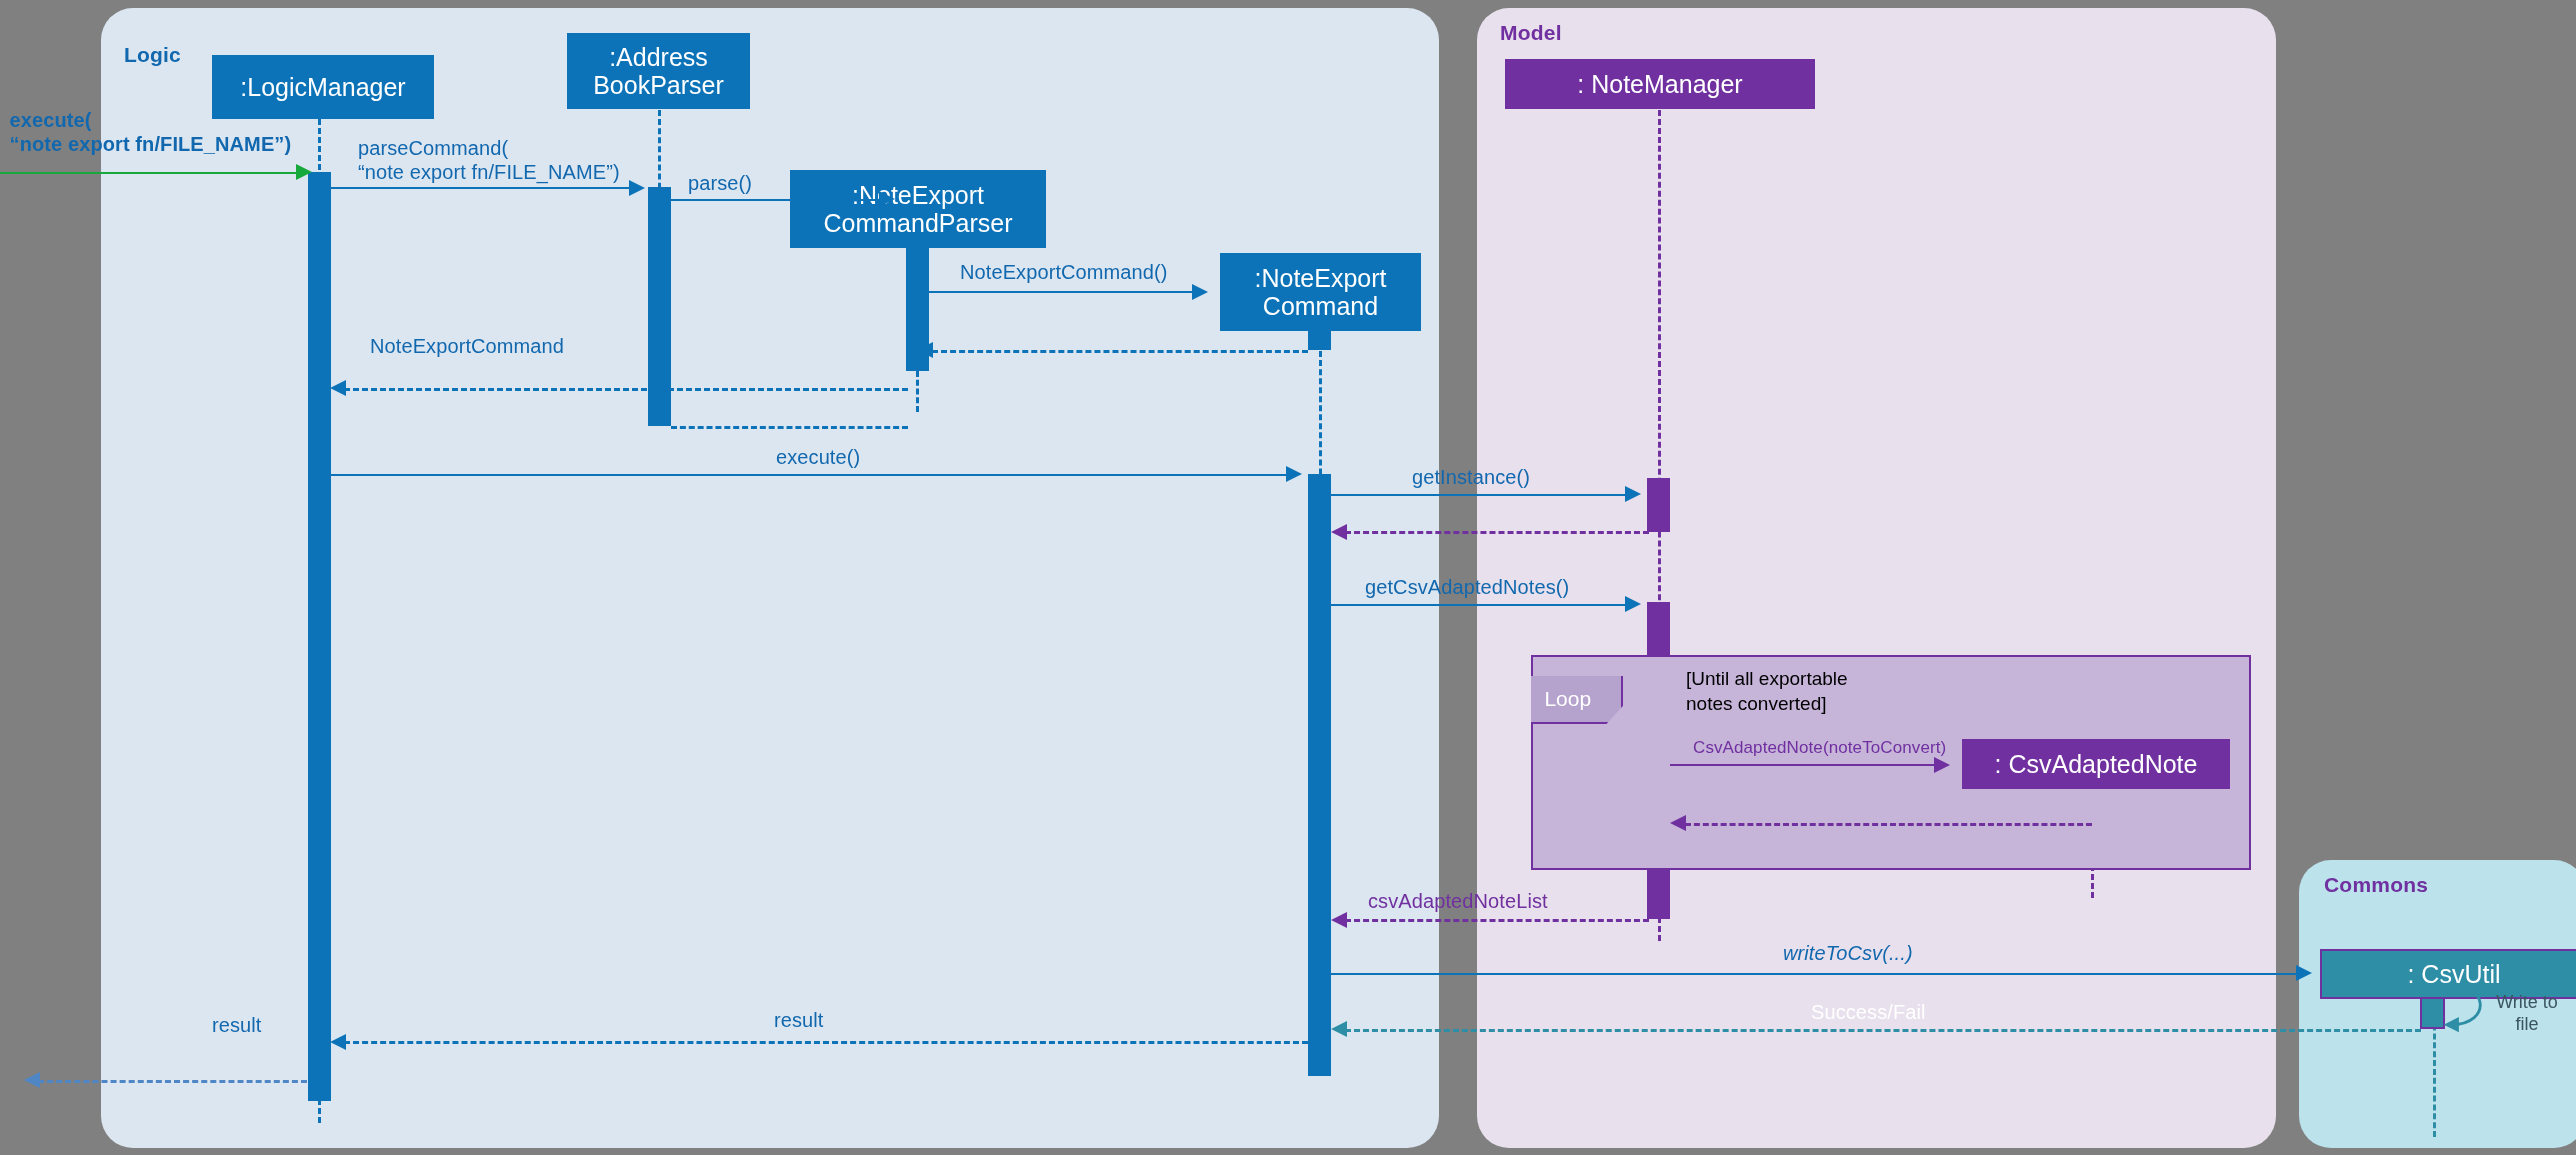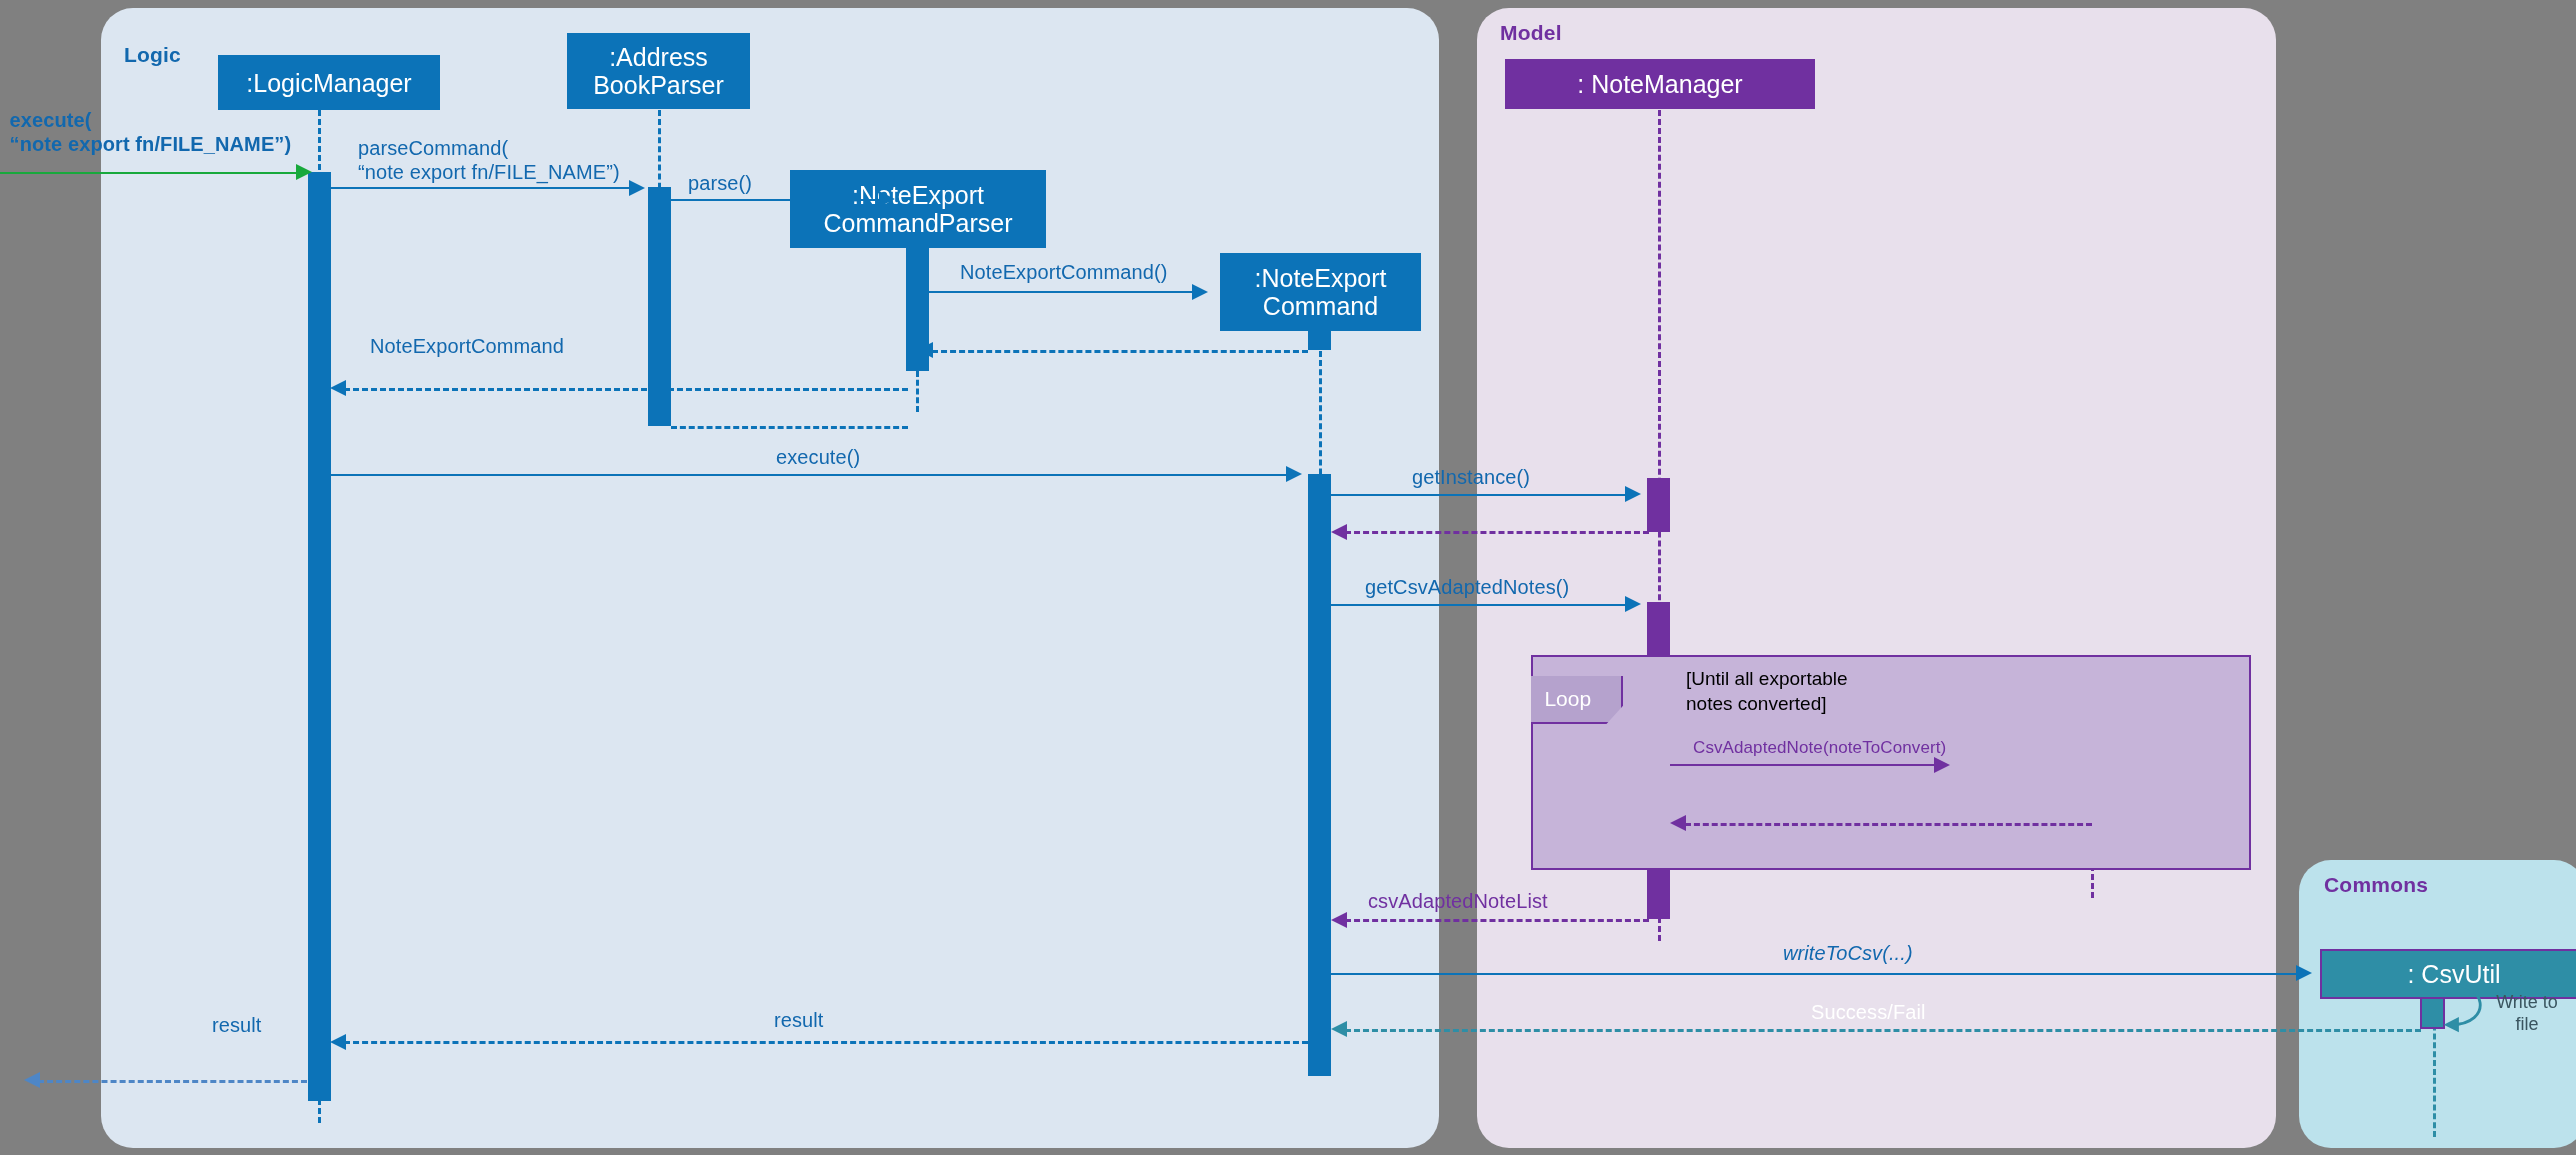--- a/index.html
+++ b/index.html
@@ -188,33 +188,34 @@
   <div class="act purple" style="left:1647px; top:478px;  width:23px;  height:54px;"></div>
   <div class="act purple" style="left:1647px; top:602px;  width:23px;  height:317px;"></div>
   <div class="act purple" style="left:2080px; top:755px;  width:23px;  height:53px;"></div>
   <div class="act teal" style="left:2420px; top:960px; width:25px;  height:69px;"></div>
 
   <div class="frag" style="left:1531px; top:655px; width:720px; height:215px;"></div>
   <div class="frag-tab" style="left:1531px; top:655px; width:92px; height:48px;margin-top:21px;">Loop</div>
   <div class="frag-cond" style="left:1686px; top:667px; width:315px;">[Until all exportable
   notes converted]</div>
 
-  <div class="obj blue" style="left:218px; top:55px; width:222px; height:55px;">:LogicManager</div>
+  <div class="obj blue" style="left:212px; top:55px; width:222px; height:64px;">:LogicManager</div>
 
   <div class="obj blue" style="left:567px; top:33px; width:183px; height:76px;">:Address
 BookParser</div>
 
   <div class="obj blue" style="left:790px; top:170px; width:256px; height:78px;">:NoteExport
 CommandParser</div>
 
   <div class="obj blue" style="left:1220px; top:253px; width:201px; height:78px;">:NoteExport
 Command</div>
 
   <div class="obj purple" style="left:1505px; top:59px; width:310px; height:50px;">: NoteManager</div>
 
+  <div class="obj purple" style="left:1962px; top:739px; width:268px; height:50px;">: CsvAdaptedNote</div>
 
   <div class="obj teal" style="left:2320px; top:949px; width:268px; height:50px;">: CsvUtil</div>
 
   <div class="mlabel blue bold" style="left:9.6px; top:108px; width:315px;">execute(
 “note export fn/FILE_NAME”)</div>
   <div class="msg green" style="left:0px; top:172px; width:298px;"></div>
   <div class="head green r" style="left:296px; top:164px;"></div>
 
   <div class="mlabel blue" style="left:358px; top:136px; width:344px;">parseCommand(
 “note export fn/FILE_NAME”)</div>

